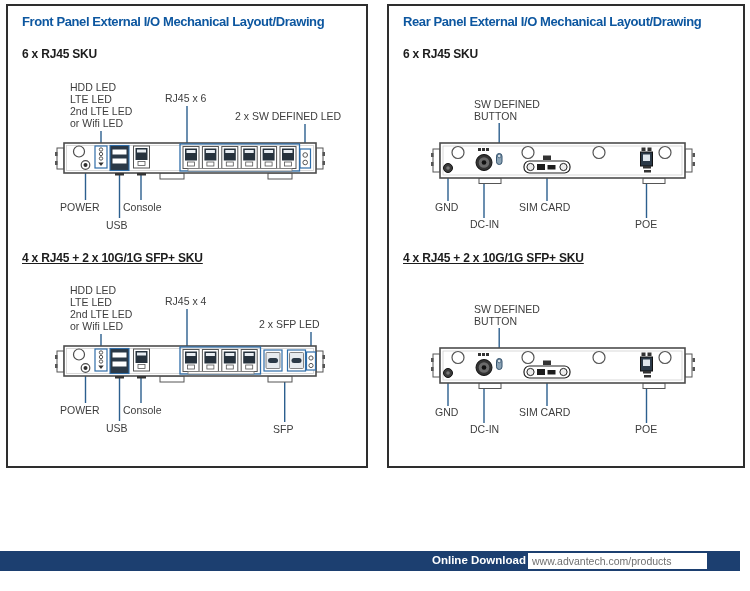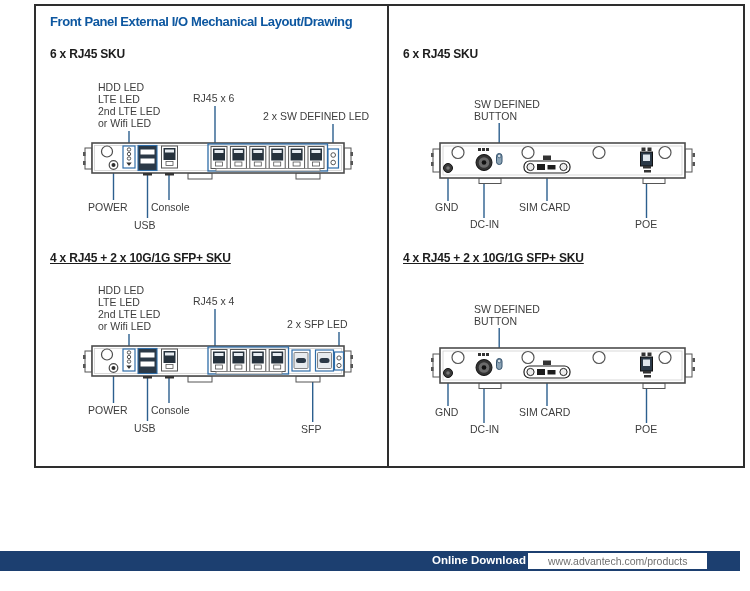--- a/index.html
+++ b/index.html
@@ -4,21 +4,21 @@
 <style>
   html,body{margin:0;padding:0;}
   body{
     width:750px;height:591px;position:relative;background:#ffffff;
     font-family:"Liberation Sans",sans-serif;overflow:hidden;
   }
   .panel-box{
     position:absolute;top:4px;height:464px;border:2px solid #2e2e2e;
     background:#fff;box-sizing:border-box;
   }
-  #front-box{left:6px;width:362px;margin-left:28px;}
+  #front-box{left:6px;width:362px;}
   #rear-box{left:387px;width:358px;}
   .box-title{
     position:absolute;left:14px;top:8px;margin:0;white-space:nowrap;
     font-size:13px;font-weight:bold;letter-spacing:-0.4px;color:#0d57a0;
   }
   .sku-heading{
     position:absolute;left:14px;margin:0;white-space:nowrap;
     font-size:12px;font-weight:bold;letter-spacing:-0.2px;color:#1c1c1c;
   }
   .sku-1{top:41px;} .sku-2{top:245px;text-decoration:underline;}
@@ -29,21 +29,21 @@
   .leaders line{stroke:#2c5f8e;stroke-width:1.4;}
   .footer-bar{
     position:absolute;left:0;top:551px;width:740px;height:20px;background:#1c3f70;
   }
   .dl-label{
     position:absolute;left:432px;top:3px;color:#ffffff;font-weight:bold;
     font-size:11.5px;white-space:nowrap;
   }
   .url-box{
     position:absolute;left:528px;top:2px;width:179px;height:16px;background:#ffffff;
-    font-size:10.5px;color:#707070;line-height:16px;padding-left:20px;
+    font-size:10.5px;color:#707070;line-height:16px;padding-left:4px;
     box-sizing:border-box;white-space:nowrap;
   }
 </style>
 </head>
 <body>
 
 <svg width="0" height="0" style="position:absolute" aria-hidden="true">
   <defs>
 
     <g id="rj45-port">
@@ -204,20 +204,21 @@
     <text x="155" y="24">RJ45 x 4</text>
     <text x="249" y="47">2 x SFP LED</text>
     <text x="50" y="133">POWER</text>
     <text x="113" y="133">Console</text>
     <text x="96" y="151">USB</text>
     <text x="263" y="152">SFP</text>
   </svg>
 </section>
 
 <section class="panel-box" id="rear-box">
+  <h2 class="box-title">Rear Panel External I/O Mechanical Layout/Drawing</h2>
   <h3 class="sku-heading sku-1">6 x RJ45 SKU</h3>
 
   <svg class="diagram" id="rear-d1" width="354" height="145" viewBox="0 0 354 145">
     <g class="leaders">
       <line x1="108.2" y1="30" x2="108.2" y2="59"></line>
       <line x1="57" y1="81" x2="57" y2="108"></line>
       <line x1="93" y1="78" x2="93" y2="125"></line>
       <line x1="156" y1="81" x2="156" y2="108"></line>
       <line x1="255.5" y1="80" x2="255.5" y2="125"></line>
     </g>

